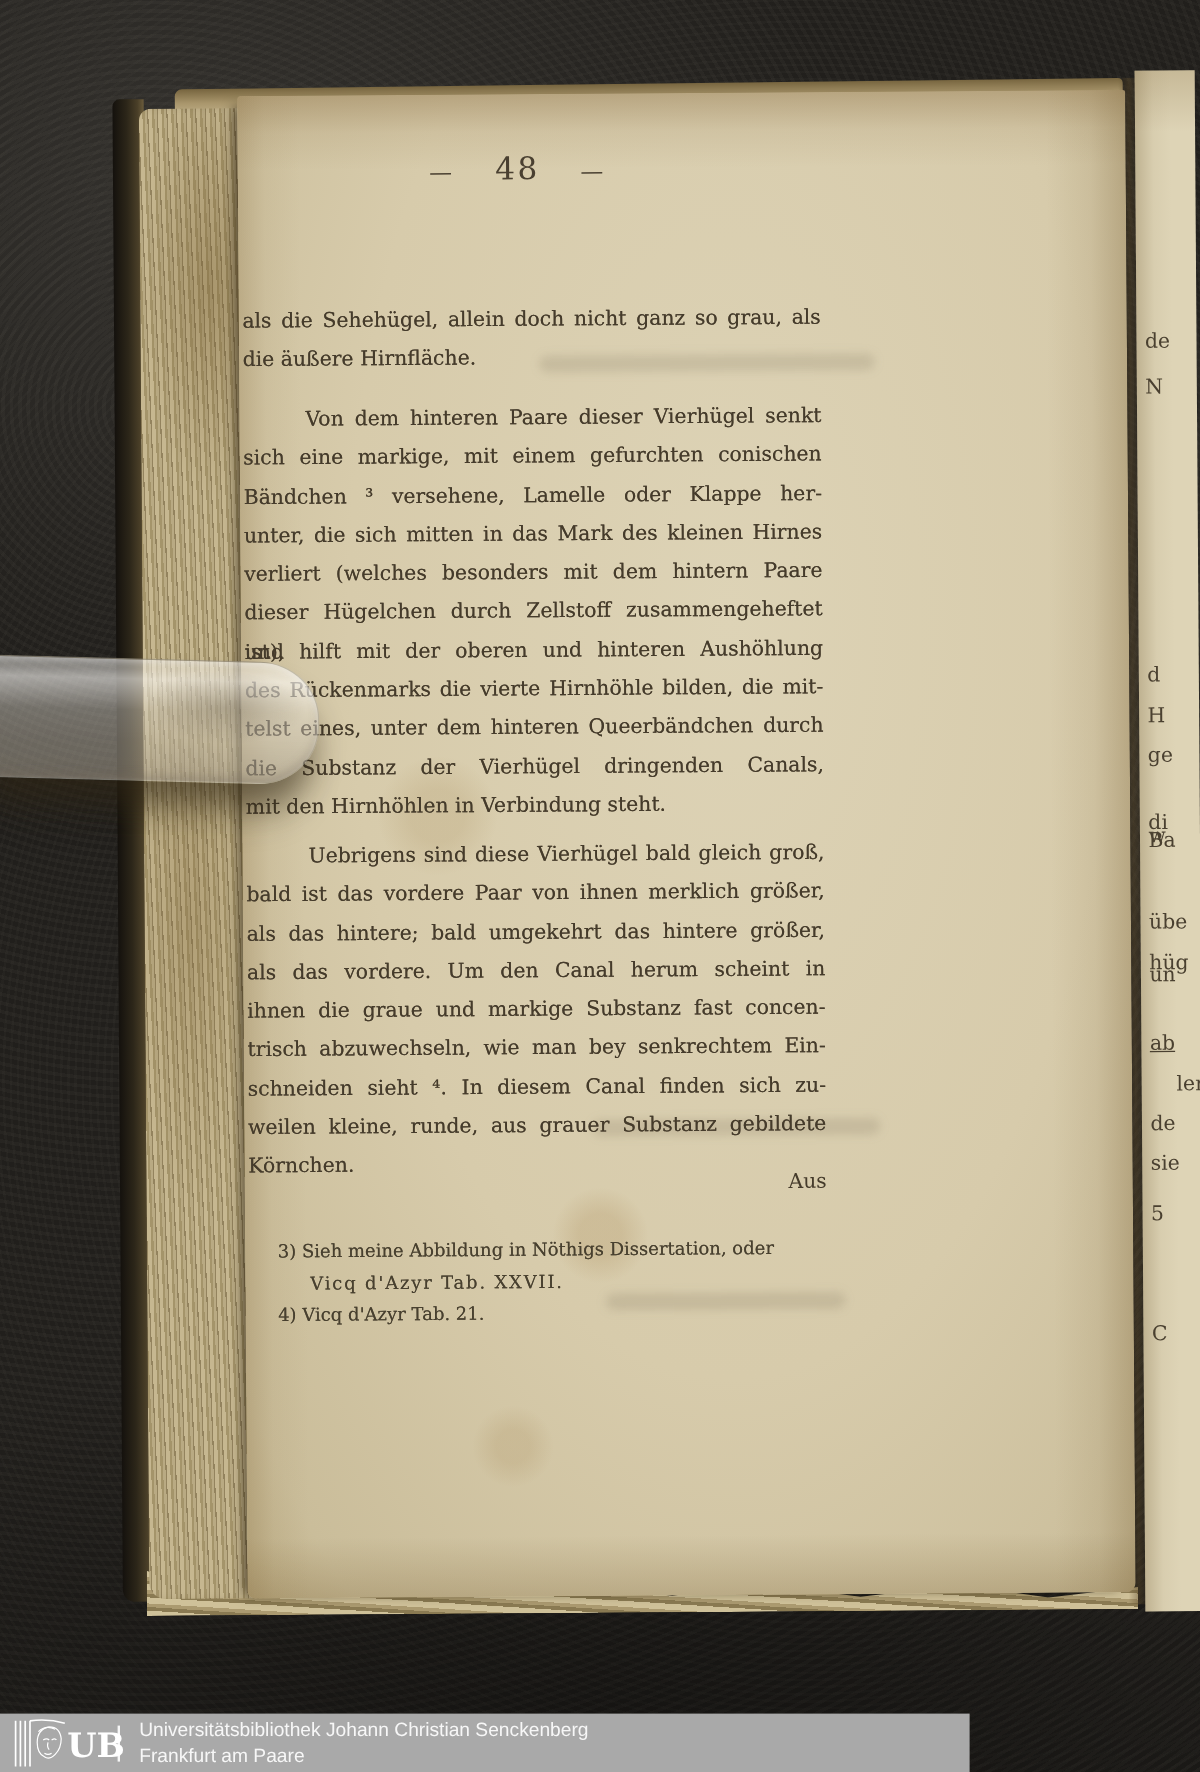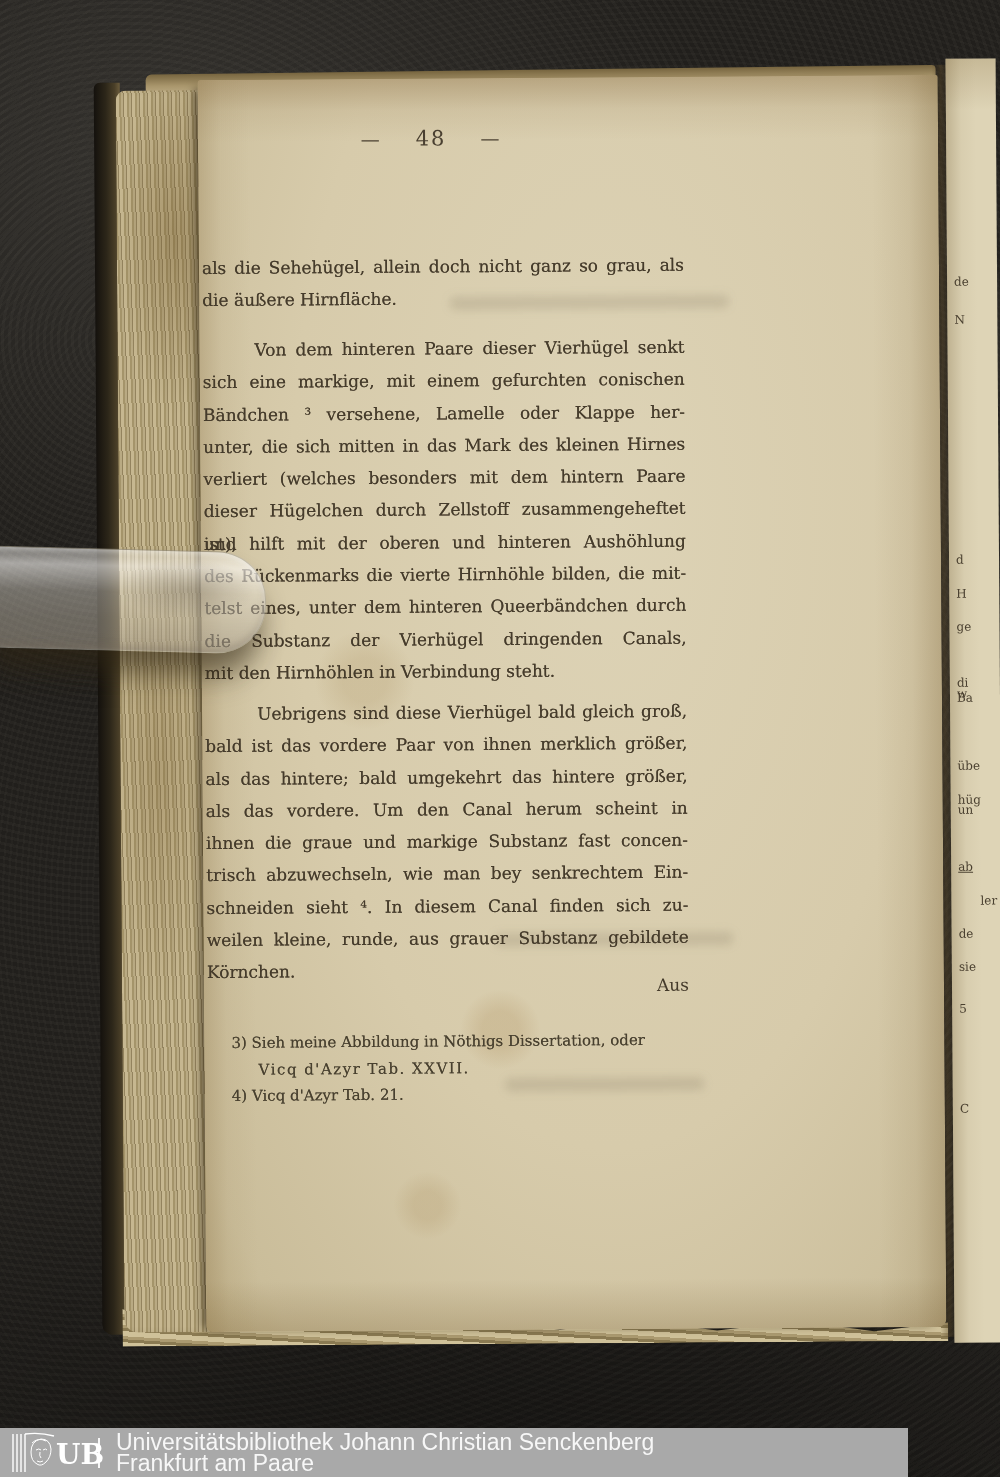--- a/index.html
+++ b/index.html
@@ -59,27 +59,27 @@
     position:absolute;left:936px;top:68px;width:16px;height:1272px;
     background:linear-gradient(90deg, transparent 0, rgba(90,72,40,0.45) 55%, rgba(90,72,40,0.15) 100%);
   }
   .facing{
     position:absolute;left:950px;top:62px;width:50px;height:1284px;
     background:
       linear-gradient(90deg, rgba(120,100,60,0.30) 0, rgba(120,100,60,0.06) 30%, transparent 60%),
       linear-gradient(180deg, rgba(130,105,60,0.25) 0, transparent 4%),
       #ded4b6;
   }
-  .frag{position:absolute;left:7px;font-size:12px;color:#4a4030;white-space:nowrap;}
+  .frag{position:absolute;left:7px;font-size:17px;color:#4a4030;white-space:nowrap;}
   
   .pageno{
     position:absolute;left:205px;top:126px;width:460px;text-align:center;
     font-size:19px;color:#4a4031;letter-spacing:2px;
   }
-  .pageno .num{margin:0 34px;font-size:21px;}
+  .pageno .num{margin:0 34px;font-size:26px;}
   .textcol{position:absolute;left:205px;width:482px;color:#453b2b;}
   .para{position:absolute;left:0;width:482px;}
   .p0{top:172px;} .p1{top:254px;} .p2{top:618px;}
   .tline{
     height:32.3px;line-height:32.3px;font-size:17px;
     text-align:justify;text-align-last:justify;
     text-shadow:0 0 0.5px rgba(69,59,43,0.8);
     white-space:normal;overflow:visible;
   }
   .tline.lastline{text-align-last:left;}
@@ -98,27 +98,27 @@
       linear-gradient(180deg, rgba(238,235,228,0.38) 0%, rgba(252,250,246,0.62) 16%, rgba(221,216,205,0.44) 42%, rgba(196,189,175,0.46) 68%, rgba(166,158,143,0.55) 100%);
     box-shadow:
       0 20px 26px -4px rgba(48,38,20,0.45),
       0 38px 30px -12px rgba(48,38,20,0.28),
       inset 0 3px 5px rgba(255,255,255,0.45),
       inset 0 -4px 7px rgba(120,110,95,0.35);
     border:1px solid rgba(130,122,106,0.35);
   }
   
   .banner{
-    position:absolute;left:0;top:1428px;width:908px;height:49px;
+    position:absolute;left:0;top:1428px;width:808px;height:49px;
     background:#a9a9a9;display:flex;align-items:center;
   }
   .logo{margin-left:10px;flex:0 0 auto;}
   .bannertext{
     margin-left:12px;color:#f7f7f7;
-    font-family:"Liberation Sans", sans-serif;font-size:23px;line-height:21px;
+    font-family:"Liberation Sans", sans-serif;font-size:16px;line-height:21px;
   }
 </style>
 </head>
 <body>
 
 <div class="book">
   <div class="cover-edge"></div>
   <div class="edge-top"></div>
   <div class="edge-bottom"></div>
   <div class="page-stack"></div>

